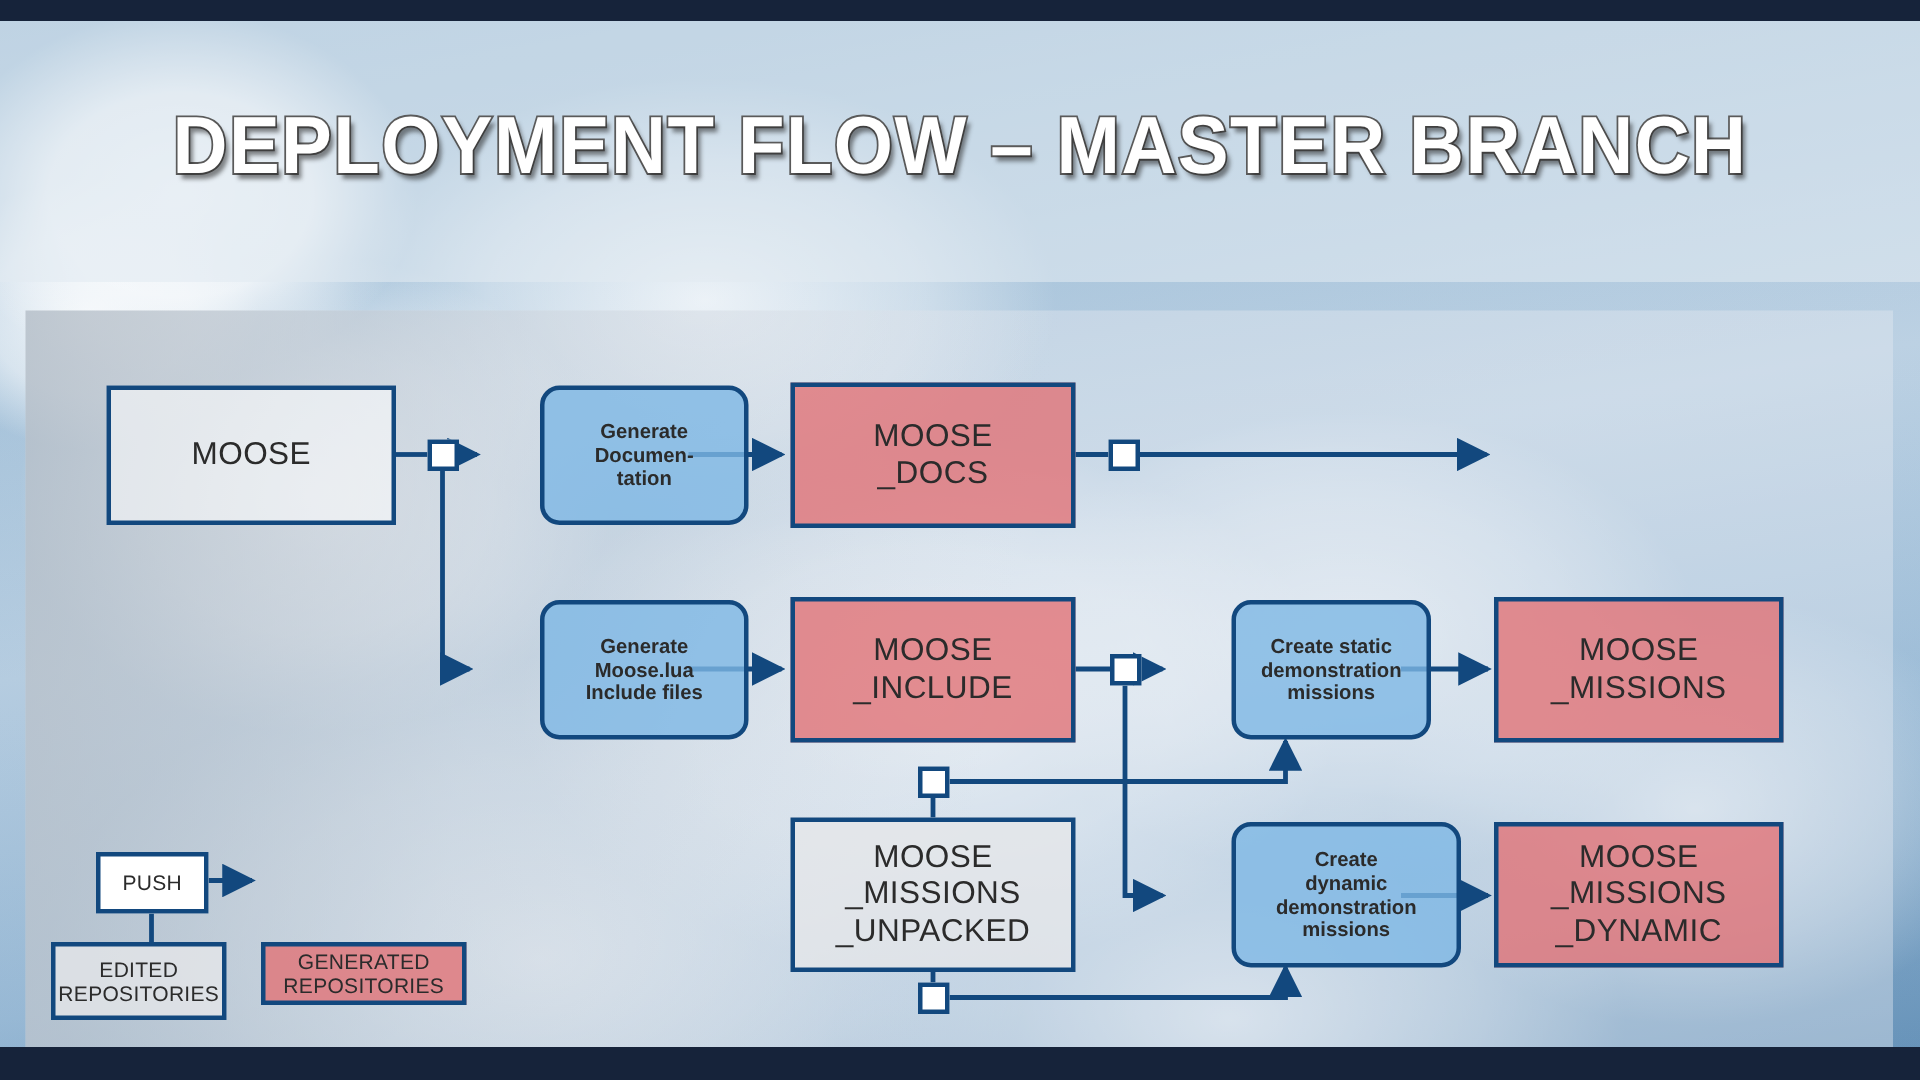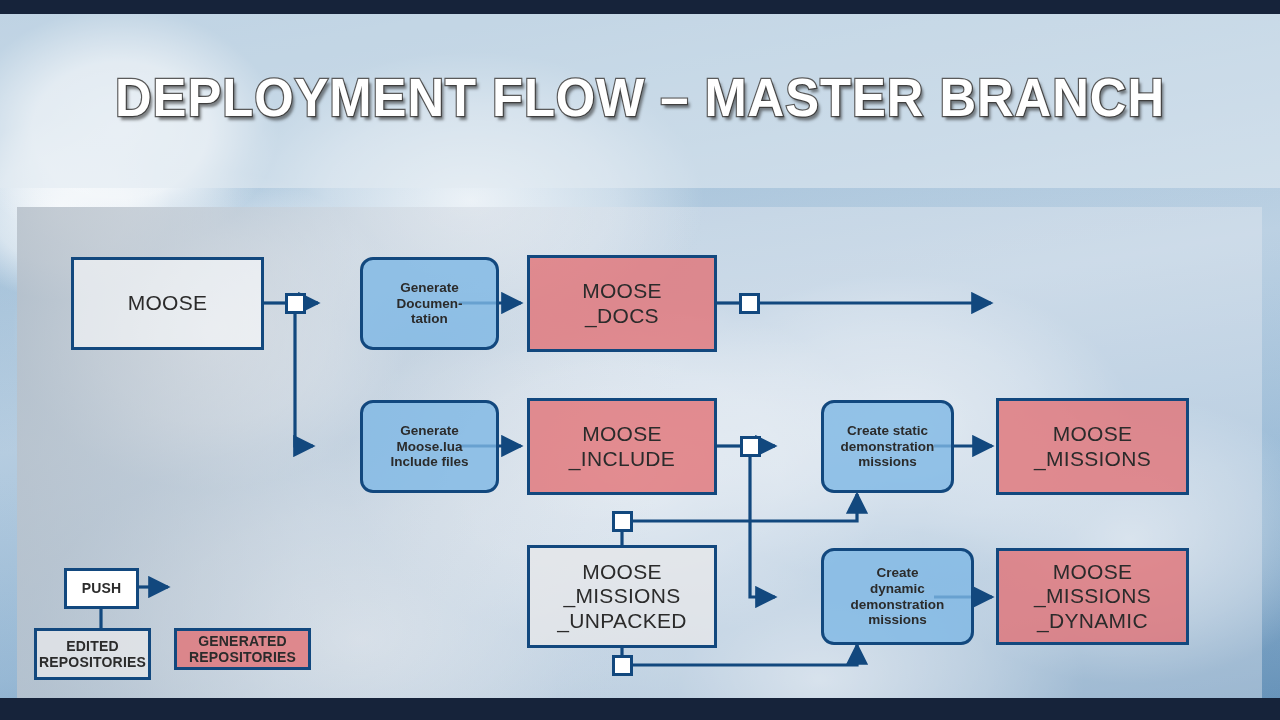--- a/index.html
+++ b/index.html
@@ -82,21 +82,21 @@
   .n-blue {background:rgba(126,184,229,.80);border-radius:13px;margin-left:40px;}
   .n-red  {background:rgba(226,113,117,.78);}
   .n-clip {
     background:rgba(234,238,241,.55);
     border:none;
   }
   .n-clip .clipsvg{position:absolute;left:0;top:0;}
 
   .big   {font-size:21px;font-weight:normal;letter-spacing:.3px;}
   .small {font-size:13.5px;font-weight:bold;}
-  .legend-t{font-size:14px;font-weight:bold;letter-spacing:.2px;}
+  .legend-t{font-size:14px;font-weight:normal;letter-spacing:.2px;}
 
   
   .wires{position:absolute;left:0;top:0;width:1280px;height:720px;z-index:3;pointer-events:none;}
 
   
   .jnode{
     position:absolute;width:21px;height:21px;
     background:#ffffff;border:3px solid #12487e;box-sizing:border-box;z-index:6;
   }
 </style>

